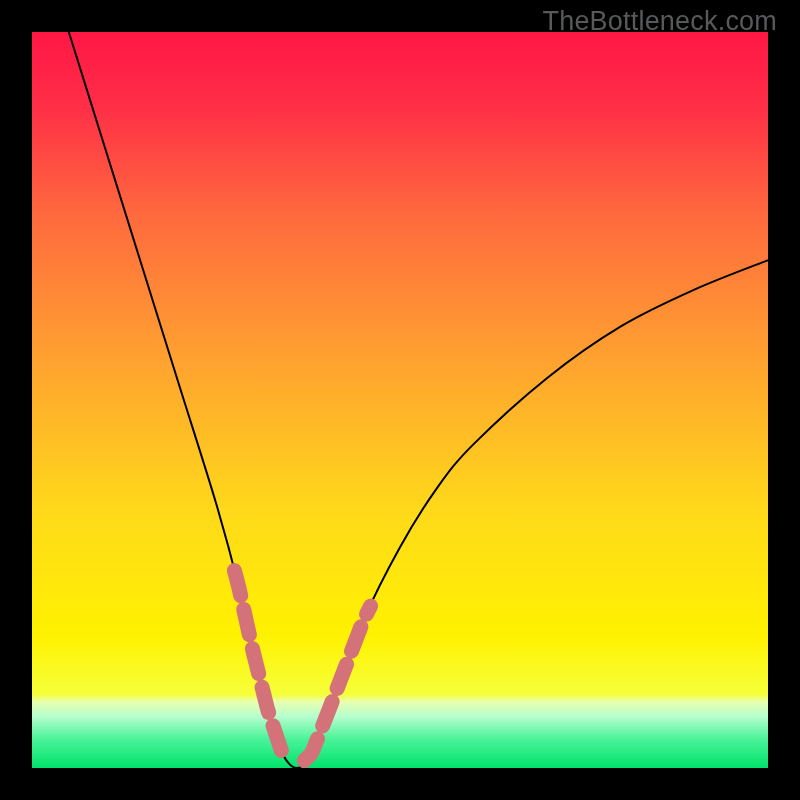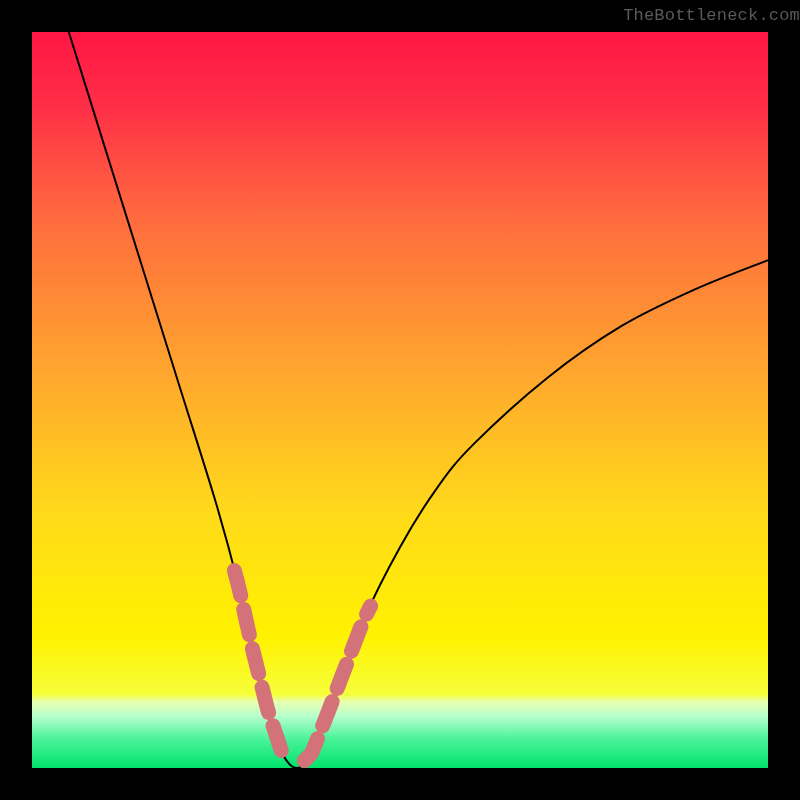--- a/index.html
+++ b/index.html
@@ -12,23 +12,23 @@
   }
   .outer {
     position: relative;
     width: 800px;
     height: 800px;
     background: #000;
   }
   .watermark {
     position: absolute;
     top: 6px;
-    right: 0;
-    font-family: Liberation Mono, monospace;
-    font-size: 17px;
+    right: 23px;
+    font-family: Liberation Sans, sans-serif;
+    font-size: 27px;
     font-weight: 500;
     color: #58595b;
     letter-spacing: 0.2px;
     z-index: 10;
   }
   svg.plot {
     position: absolute;
     top: 32px;
     left: 32px;
     width: 736px;

